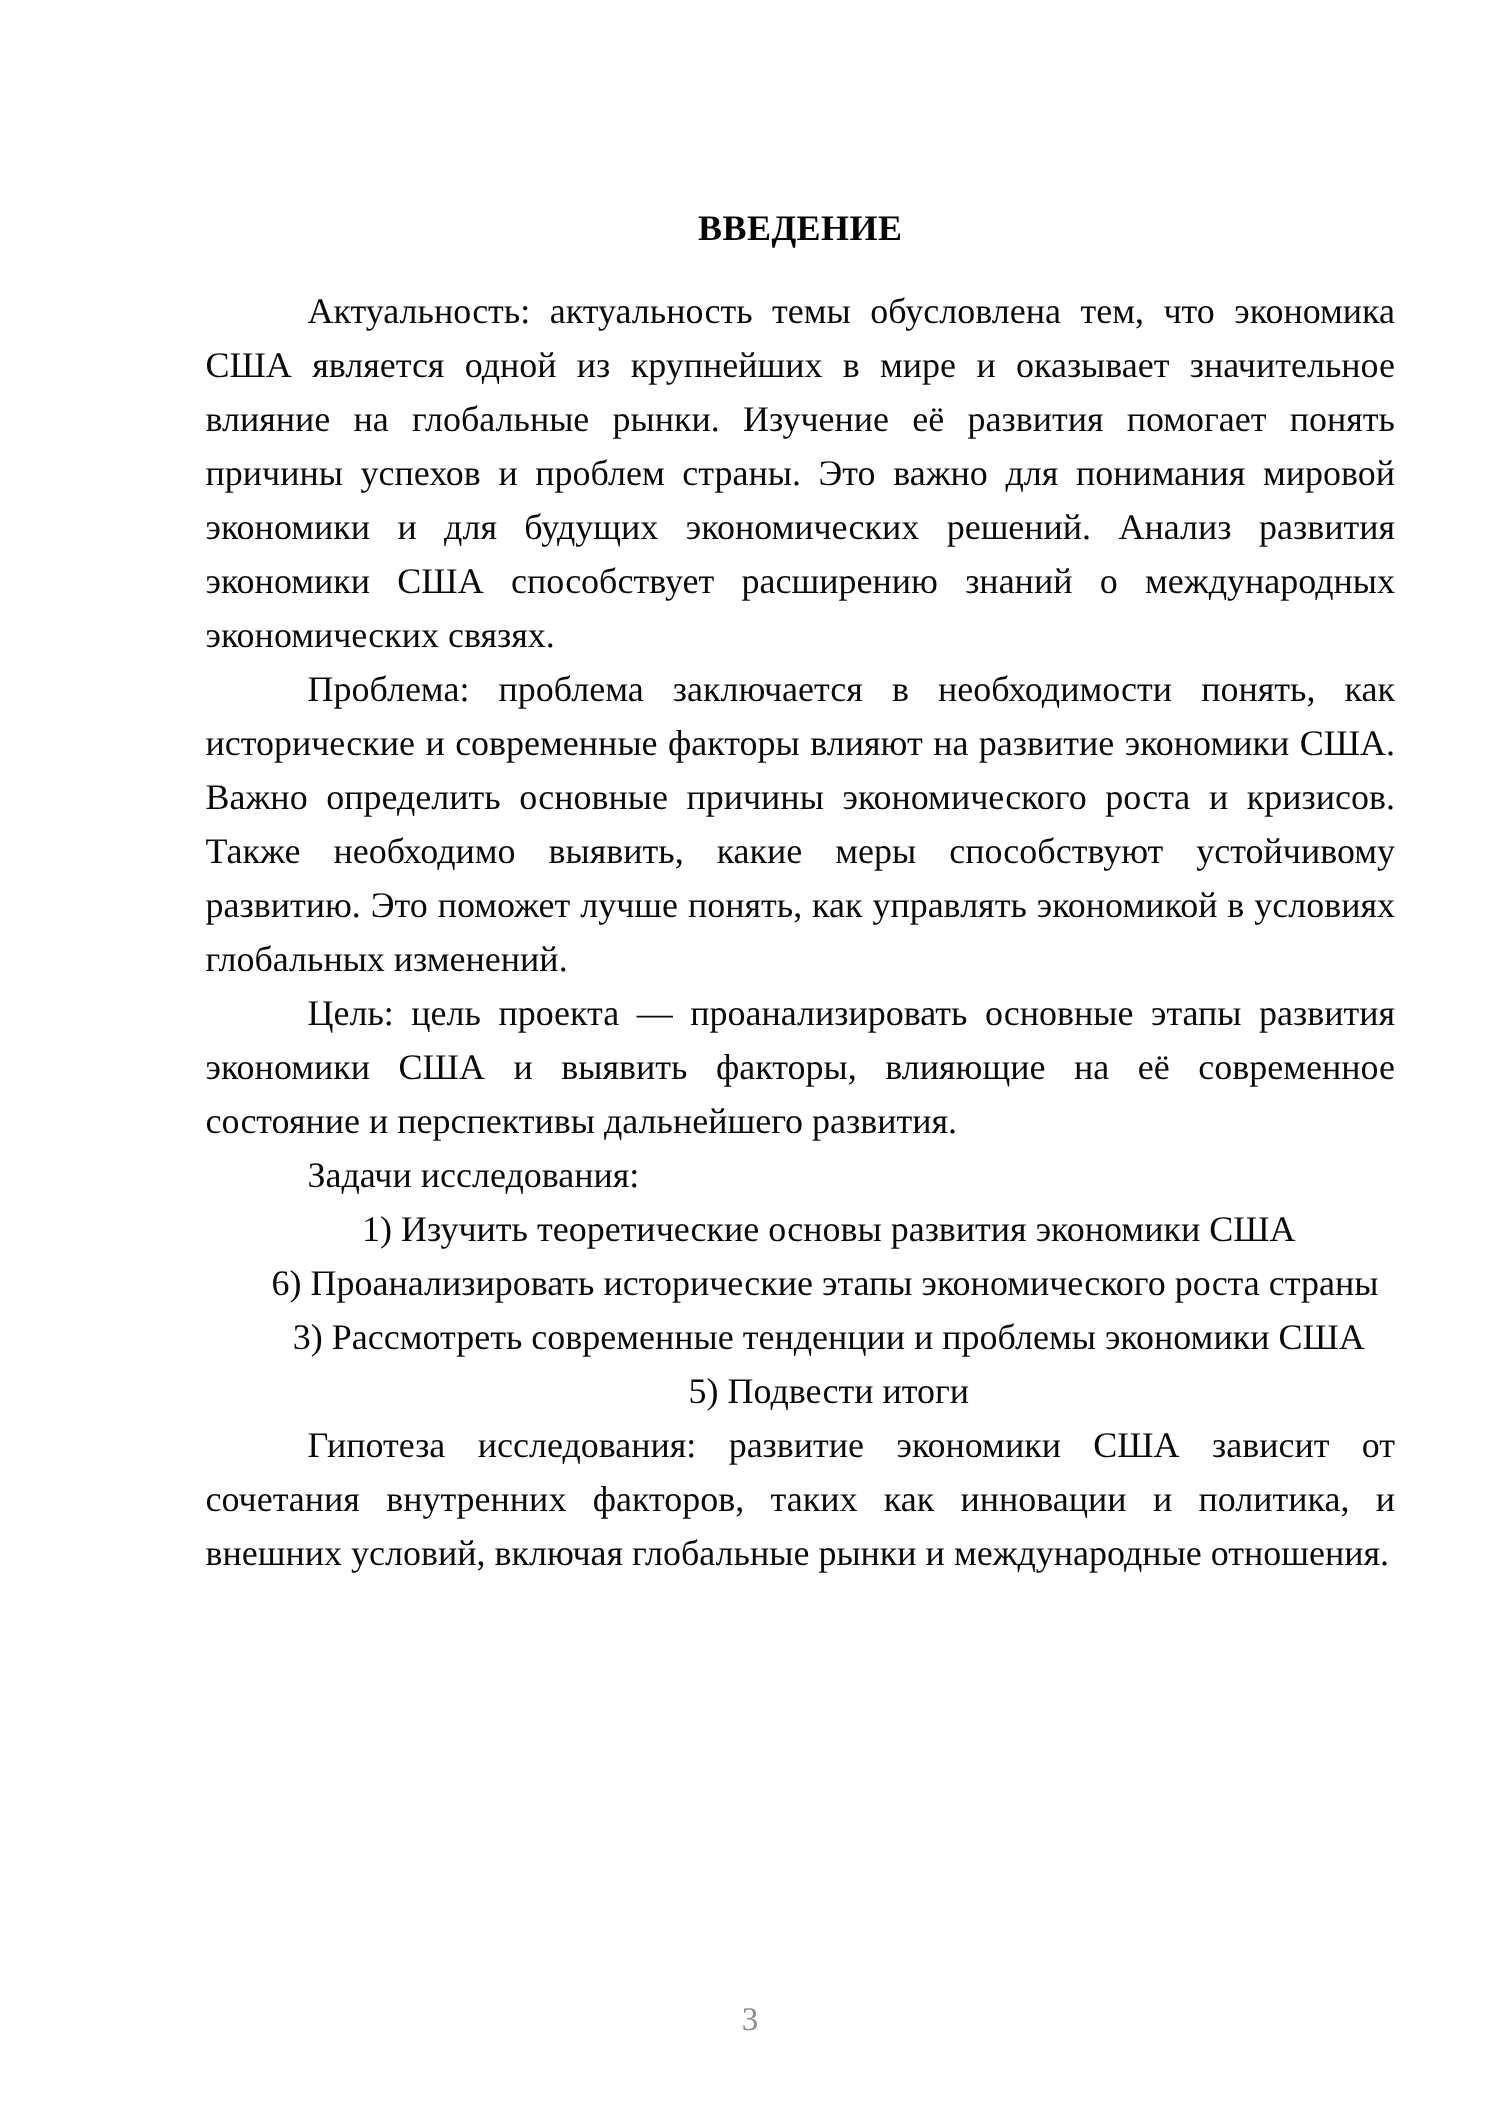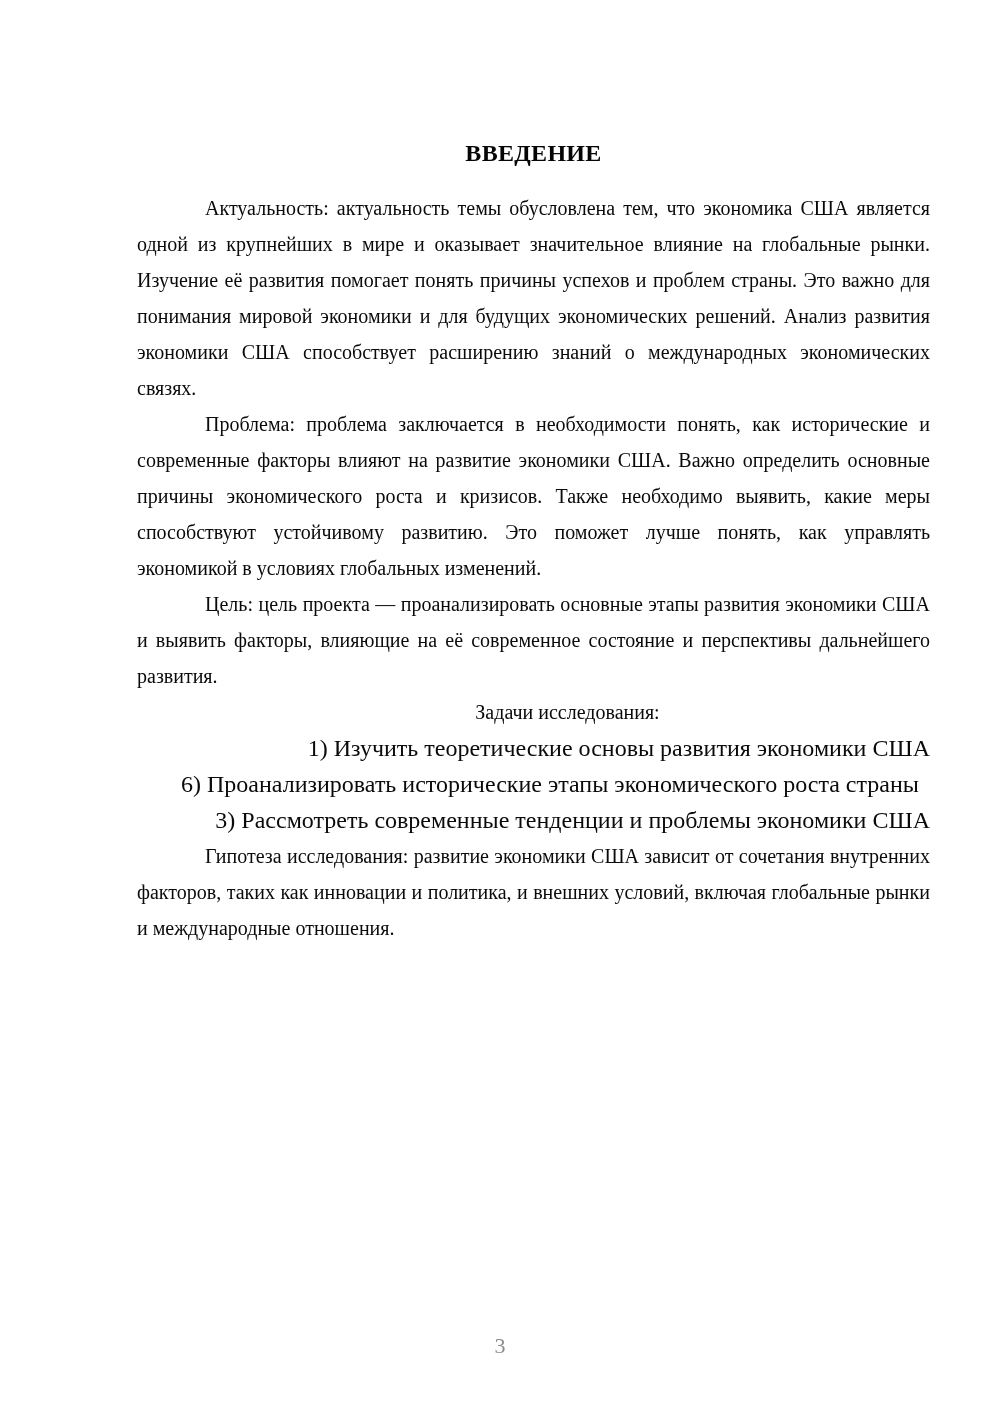--- a/index.html
+++ b/index.html
@@ -32,47 +32,47 @@
     font-size: 24px;
     font-weight: bold;
     text-align: center;
     letter-spacing: 0.3px;
     margin: 0;
     padding-top: 94px;
     line-height: 30px;
     color: #050505;
   }
   .para {
-    font-size: 20px;
+    font-size: 24px;
     line-height: 36px;
     text-align: justify;
     text-justify: inter-word;
     text-indent: 68px;
     margin: 0;
     color: #0a0a0a;
     hyphens: none;
   }
   .para.first-para {
     margin-top: 22px;
   }
   .para.no-justify {
-    text-align: center;
+    text-align: left;
     text-indent: 68px;
   }
   .list-item {
     font-size: 24px;
     line-height: 36px;
     text-align: justify;
     text-justify: inter-word;
     text-indent: 38px;
     margin: 0;
     color: #0a0a0a;
   }
   .list-item.left {
-    text-align: right;
+    text-align: center;
   }
   .list-item.wide-indent {
     text-indent: 44px;
   }
   .page-number {
     position: absolute;
     left: 0;
     top: 1332px;
     width: 1000px;
     text-align: center;
@@ -99,20 +99,21 @@
 
     <p class="para no-justify">Задачи исследования:</p>
 
     <p class="list-item left">1) Изучить теоретические основы развития экономики США</p>
 
     <p class="list-item wide-indent">6)  Проанализировать исторические этапы экономического роста страны</p>
 
     <p class="list-item left">3) Рассмотреть современные тенденции и проблемы экономики США</p>
 
 
+    <p class="list-item left">5) Подвести итоги</p>
 
 
 
     <p class="para">Гипотеза исследования: развитие экономики США зависит от сочетания внутренних факторов, таких как инновации и политика, и внешних условий, включая глобальные рынки и международные отношения.</p>
 
   </div>
 
   <div class="page-number">3</div>
 
 </div>

